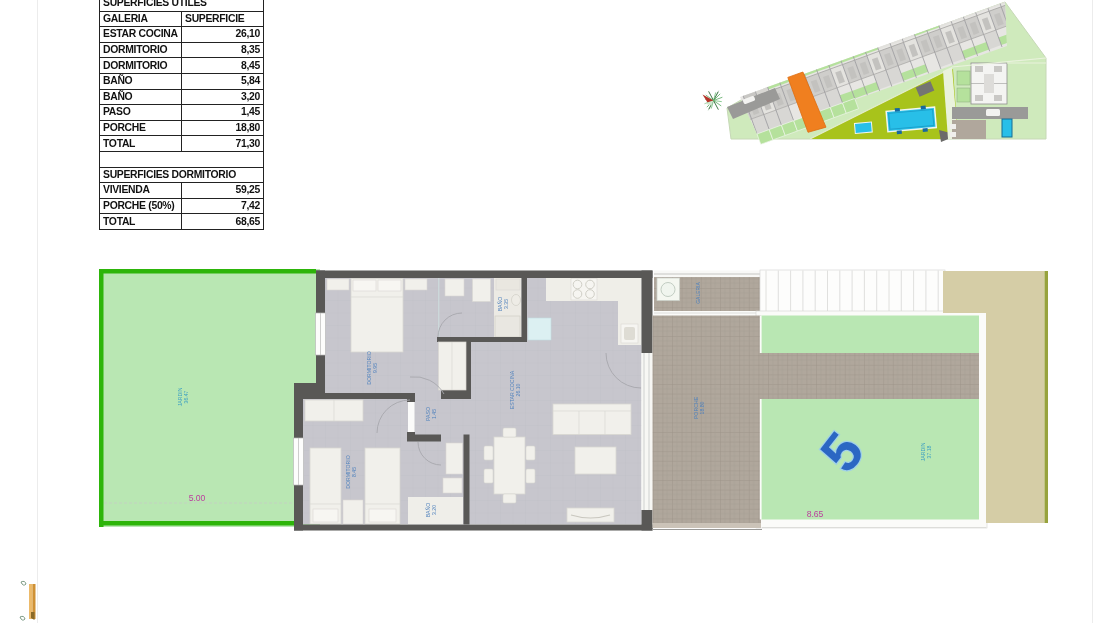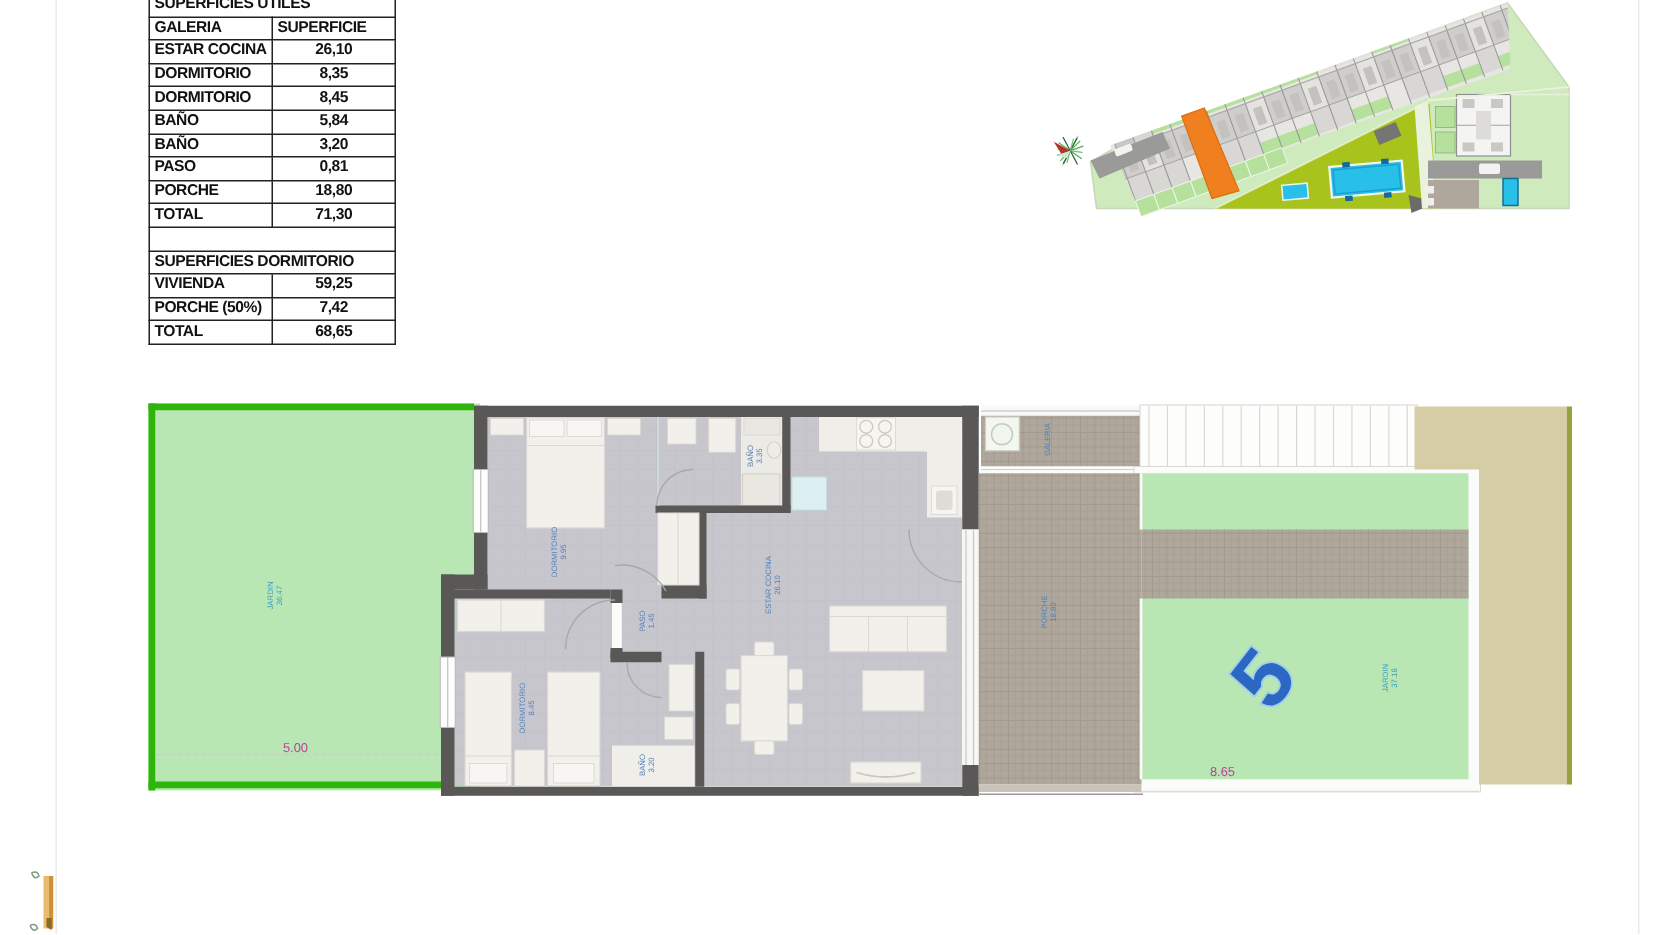--- a/index.html
+++ b/index.html
@@ -2,21 +2,21 @@
 <html><head>
 <meta charset="utf-8">
 <style>
   html,body{margin:0;padding:0;}
   body{width:1110px;height:623px;position:relative;overflow:hidden;background:#ffffff;
        font-family:"Liberation Sans", sans-serif;}
   #tablewrap{position:absolute;left:99px;top:-5px;}
   table.sup{border-collapse:collapse;table-layout:fixed;width:165px;}
   table.sup td{height:14.6px;padding:0 3px;font-size:10.4px;font-weight:bold;color:#111;
        border:1px solid #222;white-space:nowrap;overflow:hidden;line-height:14px;letter-spacing:-0.3px;}
-  table.sup td.num{text-align:center;}
+  table.sup td.num{text-align:right;}
   svg{position:absolute;left:0;top:0;}
 </style>
 </head>
 <body>
 
 <div style="position:absolute;left:37px;top:0;width:1px;height:623px;background:#ececec;"></div>
 
 <div style="position:absolute;left:1092px;top:0;width:1px;height:623px;background:#ececec;"></div>
 
 <div id="tablewrap">
@@ -44,21 +44,21 @@
   <tr>
           <td>BAÑO</td>
           <td class="num">5,84</td>
         </tr>
   <tr>
           <td>BAÑO</td>
           <td class="num">3,20</td>
         </tr>
   <tr>
           <td>PASO</td>
-          <td class="num">0,81</td>
+          <td class="num">1,45</td>
         </tr>
   <tr>
           <td>PORCHE</td>
           <td class="num">18,80</td>
         </tr>
   <tr>
           <td>TOTAL</td>
           <td class="num">71,30</td>
         </tr>
   <tr>

